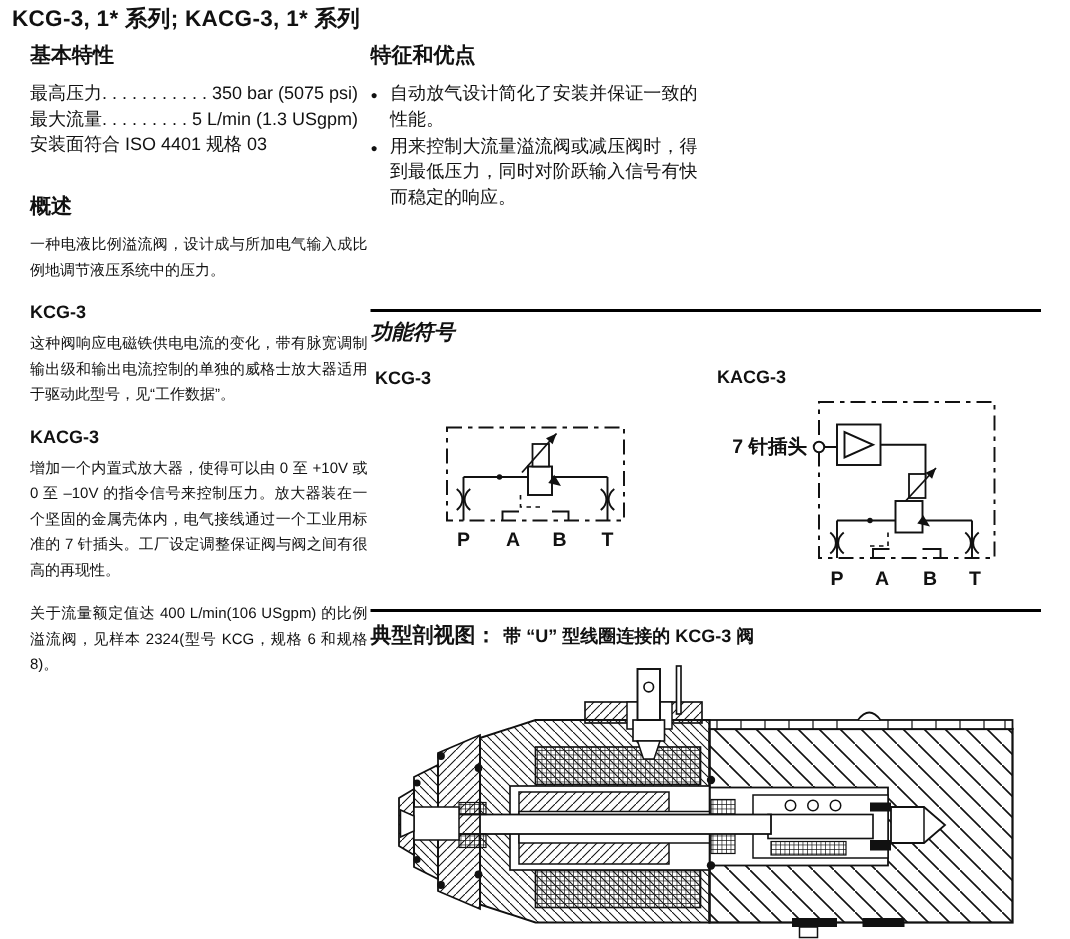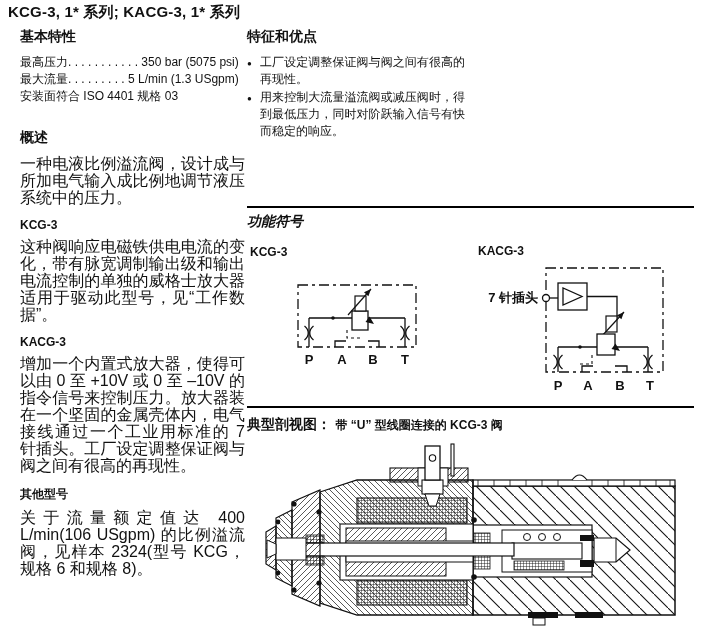--- a/index.html
+++ b/index.html
@@ -7,21 +7,21 @@
   .page {
     position:relative; width:713px; height:626px; background:#ffffff;
     font-family:"Liberation Sans", sans-serif; color:#111; overflow:hidden;
   }
   .title { position:absolute; left:8px; top:3px; font-size:15px; font-weight:bold; letter-spacing:.2px; }
   .col-left  { position:absolute; left:20px;  top:28px; width:225px; }
   .col-right { position:absolute; left:247px; top:28px; width:452px; }
   h2.sec { font-size:14px; font-weight:bold; margin-bottom:8px; }
   h3.sub { font-size:12px; font-weight:bold; margin:12px 0 6px 0; }
   .spec-line { font-size:12px; line-height:17px; white-space:nowrap; }
-  .para { font-size:16px; line-height:17px; margin-bottom:12px; text-align:justify; }
+  .para { font-size:10px; line-height:17px; margin-bottom:12px; text-align:justify; }
   .bullets { list-style:none; }
   .bullets li { position:relative; font-size:12px; line-height:17px; padding-left:13px; margin-bottom:1px; width:218px; text-align:justify; }
   .bullets li::before { content:"●"; position:absolute; left:0; top:1px; font-size:8px; }
   .rule { position:absolute; left:247px; width:447px; height:2px; background:#000; }
   .sec-abs { position:absolute; font-size:14px; font-weight:bold; }
   .diag-label { position:absolute; font-size:12px; font-weight:bold; }
   .cs-head { position:absolute; left:247px; top:415px; white-space:nowrap; }
   .cs-head .big { font-size:14px; font-weight:bold; }
   .cs-head .small { font-size:12px; font-weight:bold; }
   svg text { font-family:"Liberation Sans", sans-serif; }
@@ -42,28 +42,27 @@
 
     <h2 class="sec">概述</h2>
     <p class="para">一种电液比例溢流阀，设计成与所加电气输入成比例地调节液压系统中的压力。</p>
 
     <h3 class="sub">KCG-3</h3>
     <p class="para">这种阀响应电磁铁供电电流的变化，带有脉宽调制输出级和输出电流控制的单独的威格士放大器适用于驱动此型号，见“工作数据”。</p>
 
     <h3 class="sub">KACG-3</h3>
     <p class="para">增加一个内置式放大器，使得可以由 0 至 +10V 或 0 至 –10V 的指令信号来控制压力。放大器装在一个坚固的金属壳体内，电气接线通过一个工业用标准的 7 针插头。工厂设定调整保证阀与阀之间有很高的再现性。</p>
 
-    <h3 class="sub">其他型号</h3>
     <p class="para">关于流量额定值达 400 L/min(106 USgpm) 的比例溢流阀，见样本 2324(型号 KCG，规格 6 和规格 8)。</p>
   </div>
 
   <div class="col-right">
     <h2 class="sec">特征和优点</h2>
     <ul class="bullets">
-      <li>工厂设定调整保证阀与阀之间有很高的再现性。</li>
+      <li>自动放气设计简化了安装并保证一致的性能。</li>
       <li>用来控制大流量溢流阀或减压阀时，得到最低压力，同时对阶跃输入信号有快而稳定的响应。</li>
     </ul>
   </div>
 
   <div class="rule" style="top:206px;"></div>
   <div class="rule" style="top:406px;"></div>
 
   <div class="sec-abs" style="left:247px; top:213px;font-style:italic;">功能符号</div>
   <div class="diag-label" style="left:250px; top:245px;">KCG-3</div>
   <div class="diag-label" style="left:478px; top:244px;">KACG-3</div>

